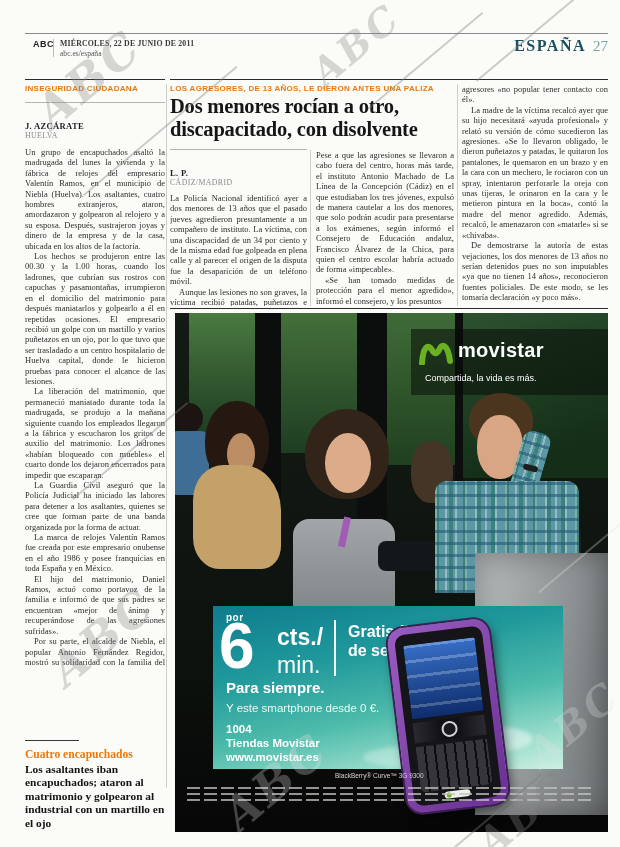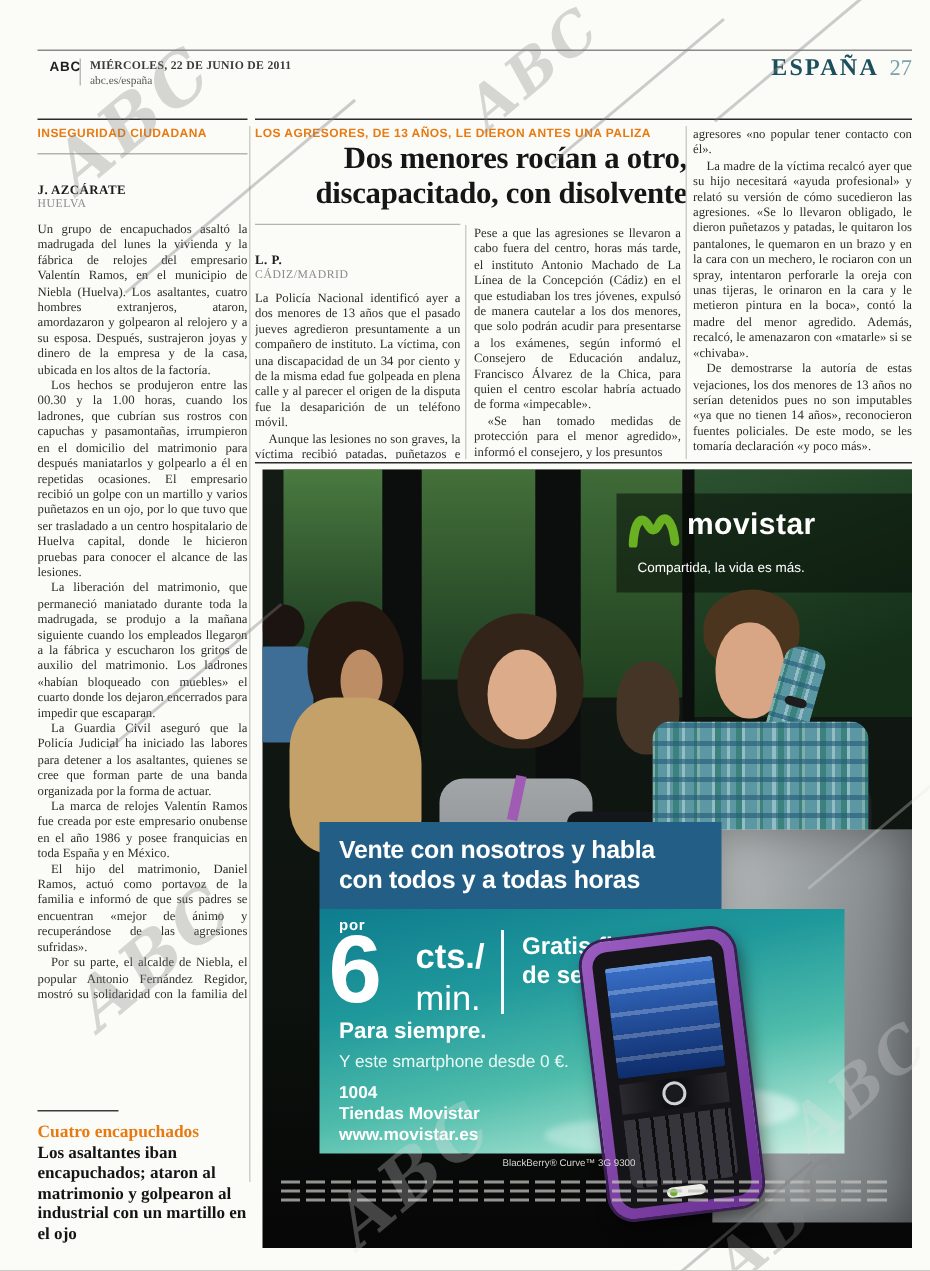--- a/index.html
+++ b/index.html
@@ -36,21 +36,21 @@
   .left-col .byline-rule { margin-top:9px; }
   .left-col .byline { margin-top:18px; }
   .left-body { margin-top:7px; height:519px; overflow:hidden; }
 
   .sidebar { left:25px; top:740px; width:140px; }
   .sidebar-rule { width:54px; height:1px; background:#3a3a3a; }
   .sidebar-title { margin-top:7px; font-weight:bold; font-size:11.6px; color:var(--accent_orange); }
   .sidebar-text { margin-top:2px; font-weight:bold; font-size:11.4px; line-height:13.4px; color:#141414; }
 
   .main-kicker { left:170px; top:84px; }
-  .main-headline { left:170px; top:95px; width:288px; font-size:20.5px; line-height:23px;text-align:right; }
+  .main-headline { left:170px; top:95px; width:288px; font-size:20.5px; line-height:23px; }
   .mcol { overflow:hidden; }
   .mcol1 { left:170px; top:149px; width:137px; height:157px; }
   .mcol1 .byline-rule { width:137px; }
   .mcol1 .byline { margin-top:18px; }
   .mcol1 .body-txt { margin-top:6px; }
   .mcol2 { left:316px; top:150px; width:138px; height:157px; }
   .mcol3 { left:462px; top:84px; width:146px; height:224px; }
 
   .vr1 { left:166px; top:84px; height:704px; }
   .vr2 { left:310px; top:150px; height:156px; }
@@ -250,26 +250,20 @@
     <div class="seat"></div>
 
     <div class="mv-logo">
       <svg width="34" height="26" viewBox="0 0 34 26">
         <path d="M3 24 C4 8 9 4 13 11 C15.5 15.5 18 15.5 20.5 10 C23.5 4 29 6 31 22" fill="none" stroke="#6ab023" stroke-width="6" stroke-linecap="round"></path>
       </svg>
       <span class="mv-word">movistar</span>
     </div>
     <div class="mv-tagline adtxt">Compartida, la vida es más.</div>
 
-    <div class="bluebox">
-      <span class="bluebox-inner">
-        <span class="l1">Vente con nosotros y habla</span>
-        <span class="l2">con todos y a todas horas</span>
-      </span>
-    </div>
 
     <div class="teal">
       <div class="cloud c1"></div>
       <div class="cloud c2"></div>
     </div>
     <div class="adtxt por">por</div>
     <div class="adtxt price-number">6</div>
     <div class="adtxt price-cts">cts./</div>
     <div class="adtxt price-min">min.</div>
     <div class="price-div"></div>

